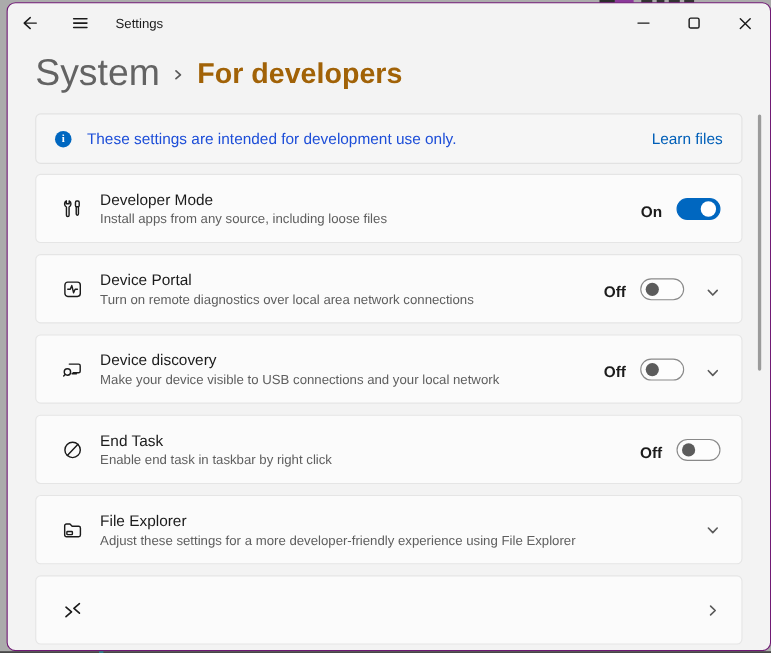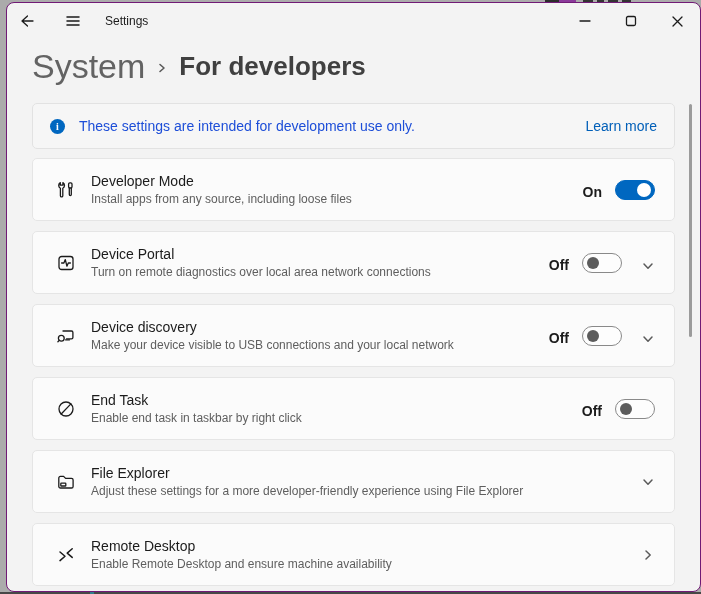--- a/index.html
+++ b/index.html
@@ -23,21 +23,21 @@
   .titlebar { height:36px; display:flex; align-items:center; }
   .tb-btn { width:40px; height:36px; display:flex; align-items:center; justify-content:center; cursor:pointer; }
   .tb-title { font-size:12px; margin-left:12px; color:#1b1b1b; }
   .win-controls { margin-left:auto; display:flex; height:36px; }
   .win-btn { width:46px; height:36px; display:flex; align-items:center; justify-content:center; }
   svg.glyph { stroke:#1b1b1b; fill:none; stroke-width:1.3; stroke-linecap:round; stroke-linejoin:round; }
   
   .breadcrumb { margin:6px 0 0 25px; display:flex; align-items:center; height:42px; }
   .crumb-parent { font-size:34px; color:#636363; cursor:pointer; }
   .crumb-sep { margin:4px 11px 0 11px; display:flex; }
-  .crumb-current { font-size:26px; font-weight:600; color:#404040; }
+  .crumb-current { font-size:26px; font-weight:600; color:#a16207; }
   
   .banner {
     margin:16px 25px 0 25px; height:46px;
     background:#f6f6f6; border:1px solid #e2e2e2; border-radius:5px;
     display:flex; align-items:center; padding:0 17px;
   }
   .info-dot {
     width:15px; height:15px; border-radius:50%; background:#0067c0; color:#fff;
     font-size:10px; font-weight:bold; display:flex; align-items:center; justify-content:center;
     font-family:"Liberation Serif", serif; flex:0 0 auto;
@@ -117,21 +117,21 @@
       <svg class="glyph" width="12" height="16" viewBox="0 0 12 16" style="stroke:#5a5a5a;stroke-width:1.6;">
           <path d="M4 4.5 L8 8 L4 11.5"></path>
         </svg>
     </span>
     <span class="crumb-current">For developers</span>
   </div>
 
   <div class="banner">
     <span class="info-dot">i</span>
     <span class="banner-text">These settings are intended for development use only.</span>
-    <span class="banner-link">Learn more</span>
+    <span class="banner-link">Learn files</span>
   </div>
 
   <div class="cards">
       <div class="card">
       <span class="icon">
           <svg width="20" height="20" viewBox="0 0 20 20" style="stroke:#1b1b1b;fill:none;stroke-width:1.3;stroke-linecap:round;stroke-linejoin:round;">
      <path d="M4.3 2.6 v2.6 h2.6 V2.6 a3.2 3.2 0 0 1 1.6 2.9 a3.2 3.2 0 0 1 -1.7 2.7 v7.5 a1.2 1.2 0 0 1 -2.4 0 V8.2 a3.2 3.2 0 0 1 -1.7 -2.7 a3.2 3.2 0 0 1 1.6 -2.9 z"></path>
      <rect x="12.6" y="2.8" width="3.4" height="5.2" rx="1.2"></rect>
      <path d="M13.3 8 v6.6 a1 1 0 0 0 2 0 V8"></path>
    </svg>
@@ -232,24 +232,20 @@
           </span>
         </div>
     </div>
       <div class="card">
       <span class="icon">
           <svg width="20" height="20" viewBox="0 0 20 20" style="stroke:#1b1b1b;fill:none;stroke-width:1.3;stroke-linecap:round;stroke-linejoin:round;;stroke-width:1.5;">
      <polyline points="4,7 9,11.3 4,15.6"></polyline>
      <polyline points="16.2,3.8 11.2,8.1 16.2,12.4"></polyline>
    </svg>
         </span>
-      <div class="texts">
-        <div class="title">Remote Desktop</div>
-        <div class="subtitle">Enable Remote Desktop and ensure machine availability</div>
-      </div>
       <div class="controls">
           <span class="nav-chev">
             <svg width="14" height="14" viewBox="0 0 14 14" style="stroke:#1b1b1b;fill:none;stroke-width:1.3;stroke-linecap:round;stroke-linejoin:round;;stroke:#5a5a5a;stroke-width:1.5;">
               <polyline points="5,3 9.2,7 5,11"></polyline>
             </svg>
           </span>
         </div>
     </div>
     </div>
 

